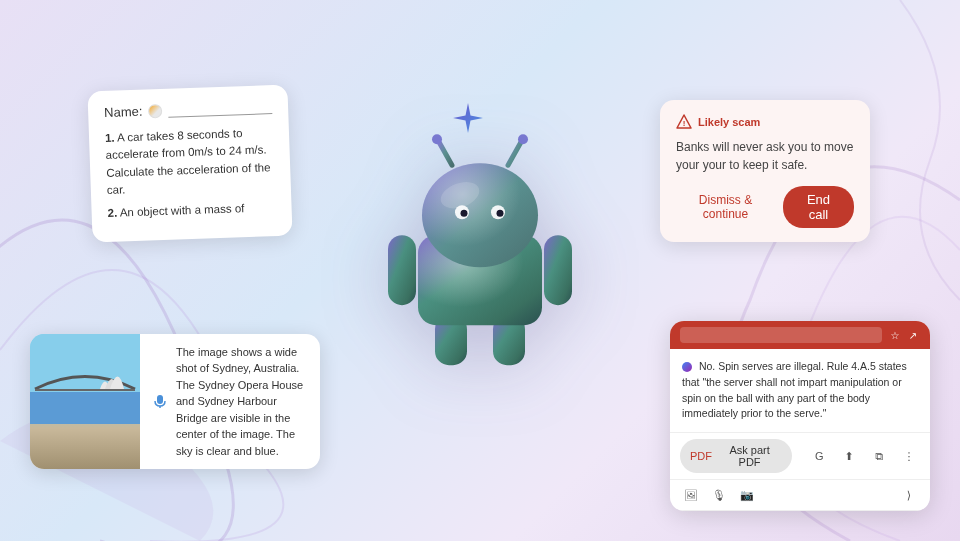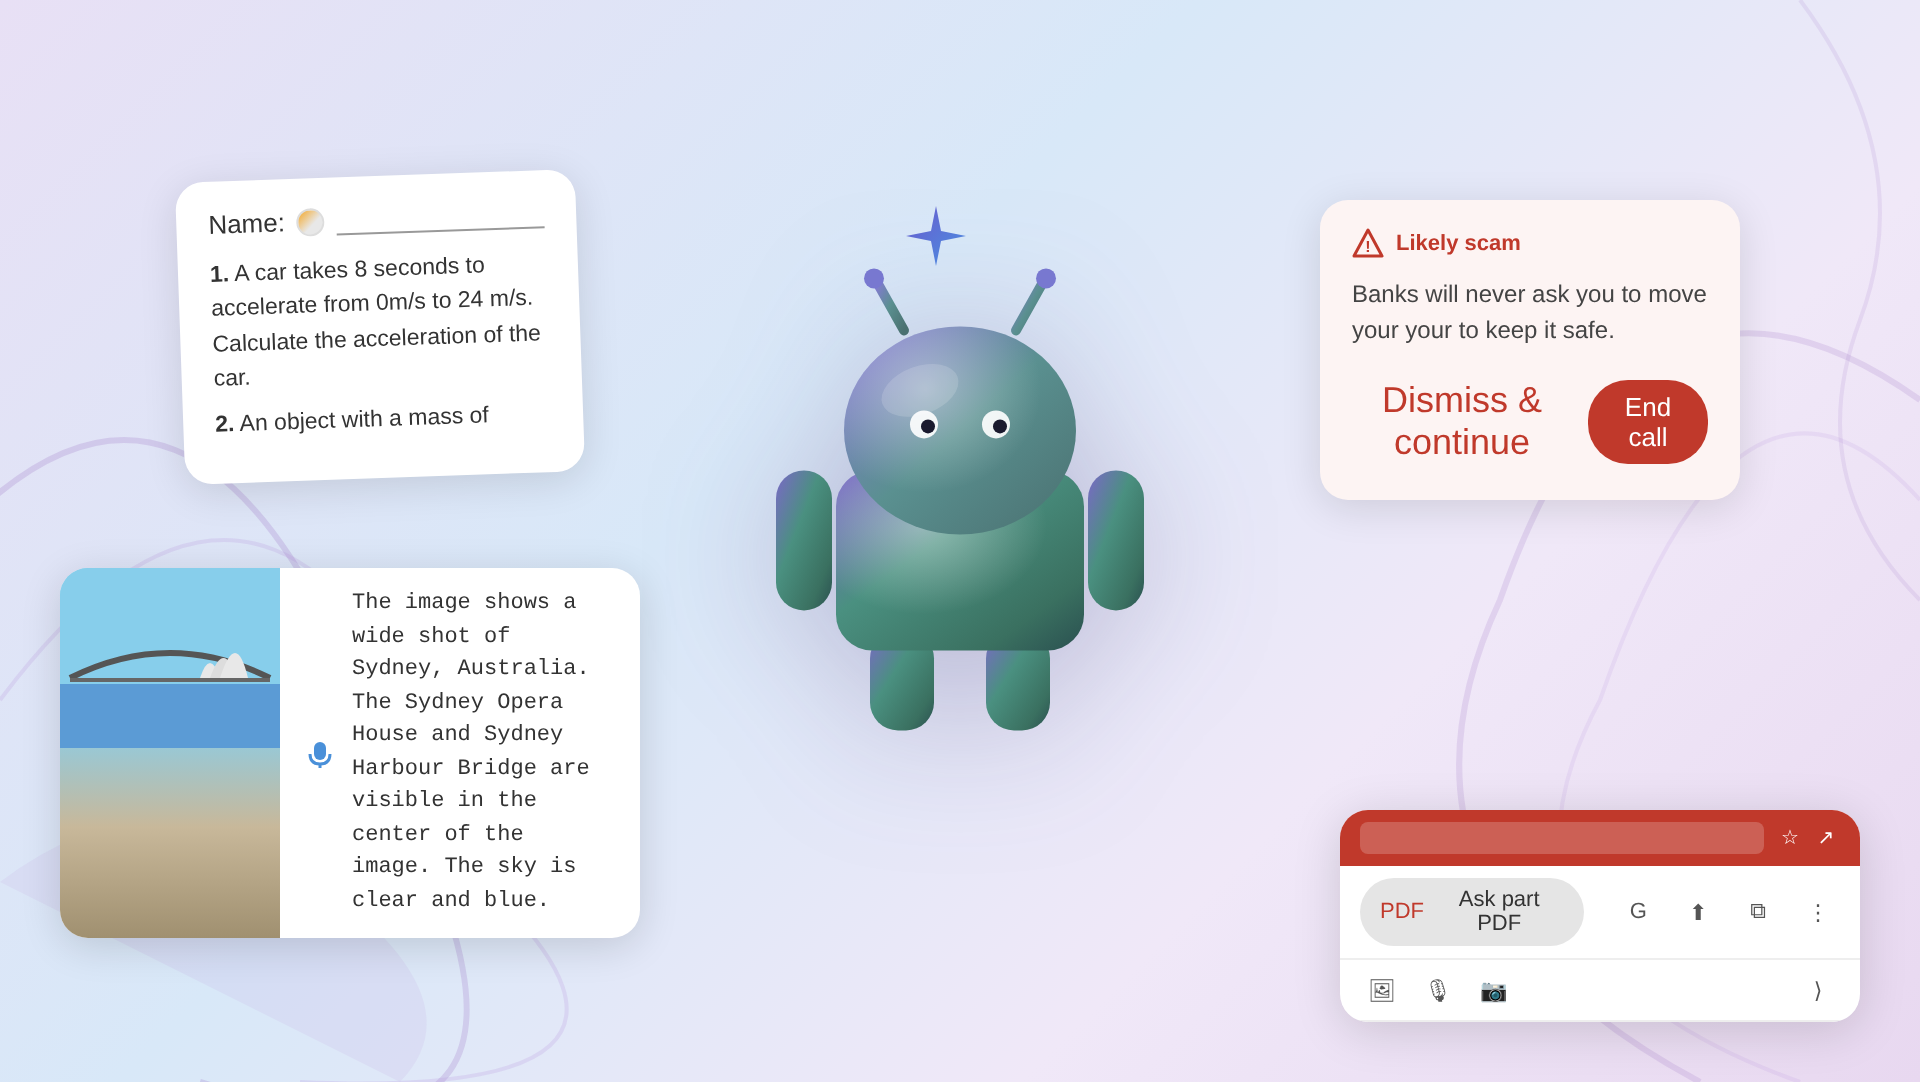--- a/index.html
+++ b/index.html
@@ -132,21 +132,21 @@
       margin-bottom: 12px;
     }
 
     .scam-actions {
       display: flex;
       gap: 8px;
       align-items: center;
     }
 
     .btn-dismiss {
-      font-size: 18px;
+      font-size: 12px;
       color: #c0392b;
       background: none;
       border: none;
       cursor: pointer;
       padding: 4px 2px;
       font-weight: 500;
     }
 
     .btn-end-call {
       font-size: 13px;
@@ -165,21 +165,20 @@
       bottom: 72px;
       left: 30px;
       width: 290px;
       background: white;
       border-radius: 14px;
       overflow: hidden;
       box-shadow: 0 4px 20px rgba(0,0,0,0.14);
       z-index: 10;
       display: flex;
       align-items: stretch;
-      font-family: Liberation Mono, monospace;
     }
 
     .sydney-image {
       width: 110px;
       min-height: 90px;
       background: linear-gradient(180deg, #87ceeb 0%, #87ceeb 40%, #c8b89a 70%, #a09070 100%);
       position: relative;
       flex-shrink: 0;
     }
 
@@ -456,20 +455,24 @@
 <div class="card-browser">
 
   <div class="browser-top-bar">
     <div class="browser-url-bar"></div>
     <div class="browser-icons">
       <div class="browser-icon-btn">☆</div>
       <div class="browser-icon-btn">↗</div>
     </div>
   </div>
 
+  <div class="browser-content">
+    <span class="gemini-small-icon"></span>
+    <span>No. Spin serves are illegal. Rule 4.A.5 states that "the server shall not impart manipulation or spin on the ball with any part of the body immediately prior to the serve."</span>
+  </div>
 
   <div class="browser-toolbar">
     <button class="ask-pdf-btn">
       <span class="pdf-icon">PDF</span>
       <span>Ask part PDF</span>
     </button>
     <div style="flex:1"></div>
     <div class="toolbar-icon">G</div>
     <div class="toolbar-icon">⬆</div>
     <div class="toolbar-icon">⧉</div>

